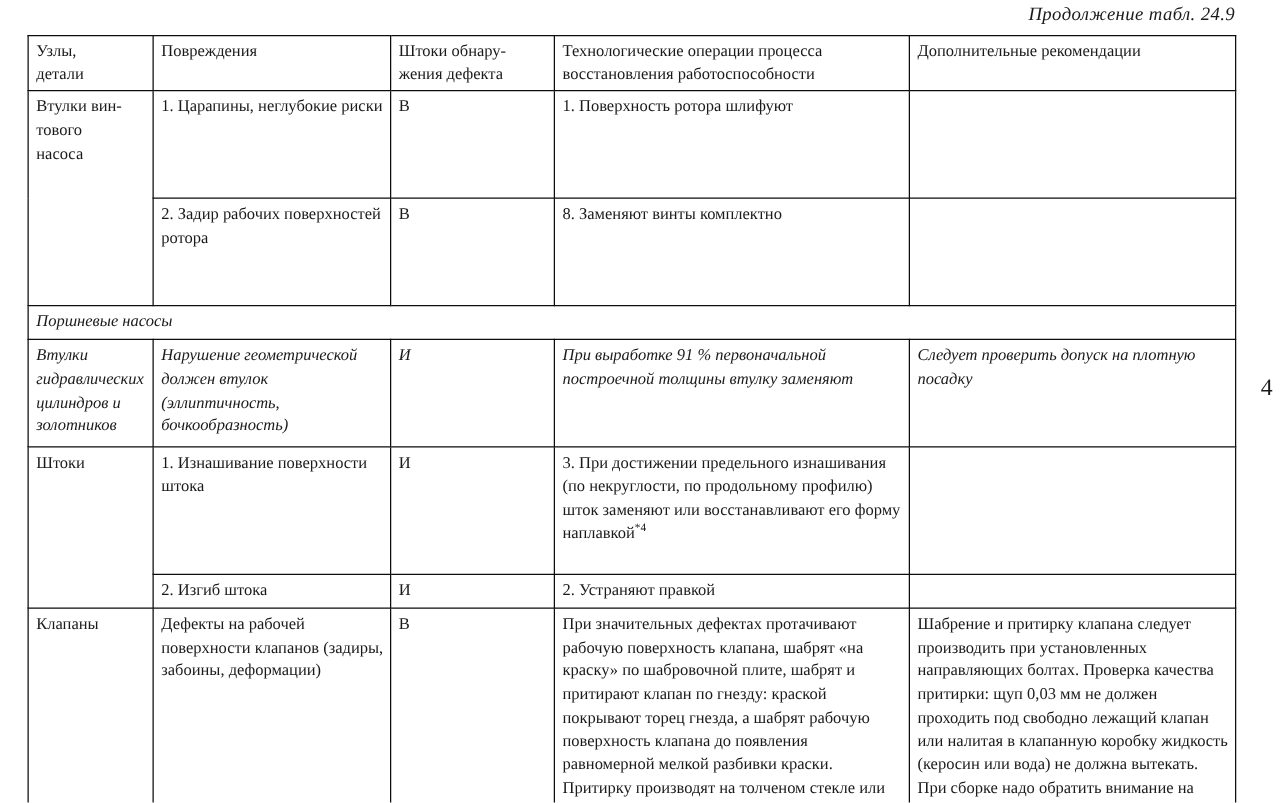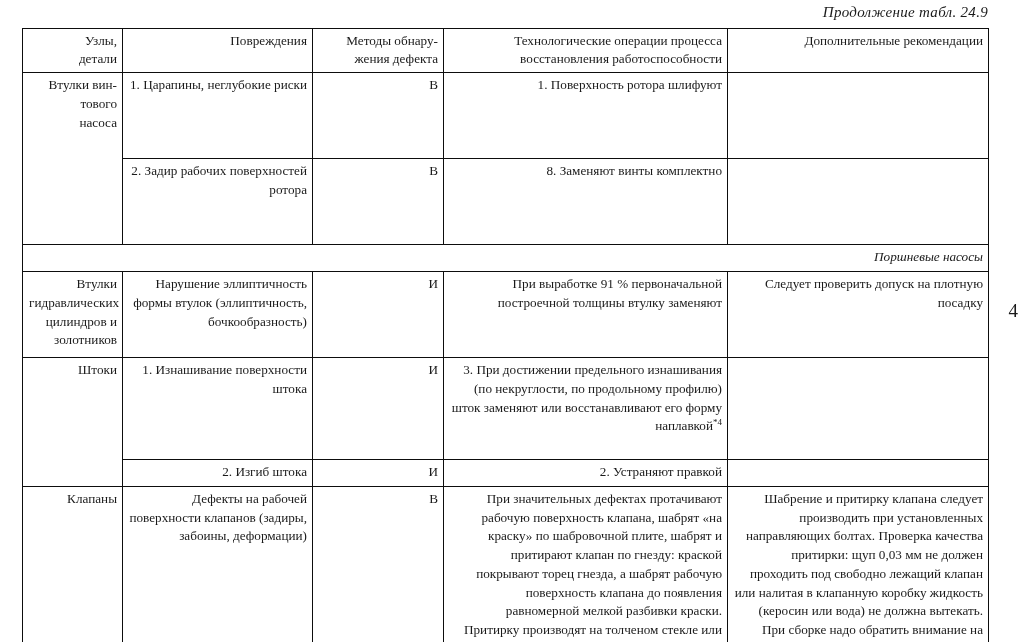--- a/index.html
+++ b/index.html
@@ -44,21 +44,21 @@
     border-collapse: collapse;
     table-layout: fixed;
     font-size: 13.2px;
     line-height: 1.42;
   }
   table.doc-table td, table.doc-table th {
     border: 1px solid #0d0d0d;
     vertical-align: top;
     padding: 3px 5px 4px 6px;
     font-weight: normal;
-    text-align: right;
+    text-align: left;
   }
   thead th {
     text-align: center;
     vertical-align: middle;
     padding: 5px 4px 6px 4px;
     line-height: 1.38;
   }
   .col-a { width: 100px; }
   .col-b { width: 190px; }
   .col-c { width: 131px; }
@@ -75,21 +75,21 @@
     border-right: 1px solid #0d0d0d;
     font-style: italic;
   }
   .cell-empty { }
   sup.fnote {
     font-size: 9px;
     vertical-align: super;
     line-height: 0;
   }
   .r-rotor-a { height: 86px; }
-  .r-bush { height: 86px; }
+  .r-bush { height: 86px; font-style: italic; }
   .r-rod1 { height: 102px; }
   .r-rod2 { height: 26px; }
   .r-valve { height: 218px; }
 </style>
 </head>
 <body>
 
 <div class="page">
 
   <div class="continuation">Продолжение табл. 24.9</div>
@@ -105,21 +105,21 @@
         <col class="col-e">
     </colgroup>
     <thead>
       <tr>
         <th>
           <span>Узлы,</span><br>
           <span>детали</span>
         </th>
         <th>Повреждения</th>
         <th>
-          <span>Методы обнару-</span><br>
+          <span>Штоки обнару-</span><br>
           <span>жения дефекта</span>
         </th>
         <th>
           <span>Технологические операции процесса</span><br>
           <span>восстановления работоспособности</span>
         </th>
         <th>Дополнительные рекомендации</th>
       </tr>
     </thead>
     <tbody>
@@ -142,21 +142,21 @@
         <td>8. Заменяют винты комплектно</td>
         <td class="cell-empty"></td>
       </tr>
 
       <tr class="section-row">
         <td colspan="5">Поршневые насосы</td>
       </tr>
 
       <tr class="r-bush">
         <td>Втулки гидравлических цилиндров и золотников</td>
-        <td>Нарушение эллиптичность формы втулок (эллиптичность, бочкообразность)</td>
+        <td>Нарушение геометрической должен втулок (эллиптичность, бочкообразность)</td>
         <td class="method">И</td>
         <td>При выработке 91 % первоначальной построечной толщины втулку заменяют</td>
         <td>Следует проверить допуск на плотную посадку</td>
       </tr>
 
       <tr class="r-rod1">
         <td rowspan="2">Штоки</td>
         <td>1. Изнашивание поверхности штока</td>
         <td class="method">И</td>
         <td><span>3. При достижении предельного изнашивания (по некруглости, по продольному профилю) шток заменяют или восстанавливают его форму наплавкой</span><sup class="fnote">*4</sup></td>

